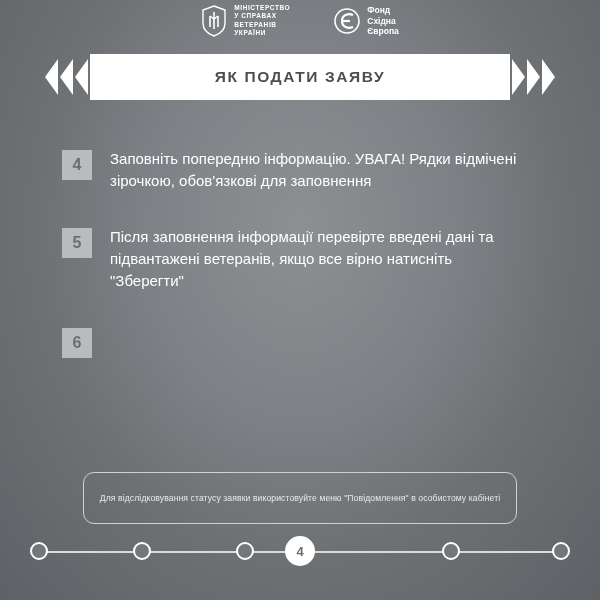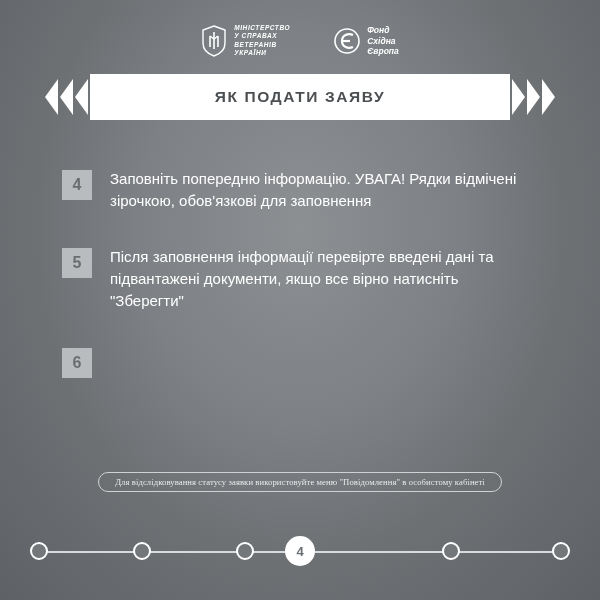--- a/index.html
+++ b/index.html
@@ -21,22 +21,21 @@
     box-sizing: border-box;
     overflow: hidden;
   }
 
   
   .logos {
     display: flex;
     align-items: center;
     justify-content: center;
     gap: 44px;
-    padding-top: 24px;
-    font-style: italic;
+    padding-top: 4px;
   }
   .logo-block {
     display: flex;
     align-items: center;
     gap: 7px;
   }
   .crest {
     width: 26px;
     height: 32px;
     position: relative;
@@ -147,26 +146,25 @@
     position: absolute;
     left: 0;
     right: 0;
     top: 472px;
     display: flex;
     justify-content: center;
   }
   .note {
     border: 1px solid #cfd1d3;
     border-radius: 11px;
-    padding: 4px 16px;
+    padding: 20px 16px;
     color: #e8e9ea;
     font-size: 8.6px;
     letter-spacing: 0.1px;
     white-space: nowrap;
-    font-family: Liberation Serif, serif;
   }
 
   
   .progress {
     position: absolute;
     left: 30px;
     right: 30px;
     top: 536px;
     height: 32px;
   }
@@ -258,21 +256,21 @@
 
   <div class="steps">
 
     <div class="step">
       <div class="step-num">4</div>
       <div class="step-text">Заповніть попередню інформацію. УВАГА! Рядки відмічені зірочкою, обов'язкові для заповнення</div>
     </div>
 
     <div class="step">
       <div class="step-num">5</div>
-      <div class="step-text">Після заповнення інформації перевірте введені дані та підвантажені документи, якщо все вірно натисніть "Зберегти"</div>
+      <div class="step-text">Після заповнення інформації перевірте введені дані та підвантажені ветеранів, якщо все вірно натисніть "Зберегти"</div>
     </div>
 
     <div class="step">
       <div class="step-num">6</div>
     </div>
 
   </div>
 
   <div class="note-wrap">
     <div class="note">Для відслідковування статусу заявки використовуйте меню "Повідомлення" в особистому кабінеті</div>

